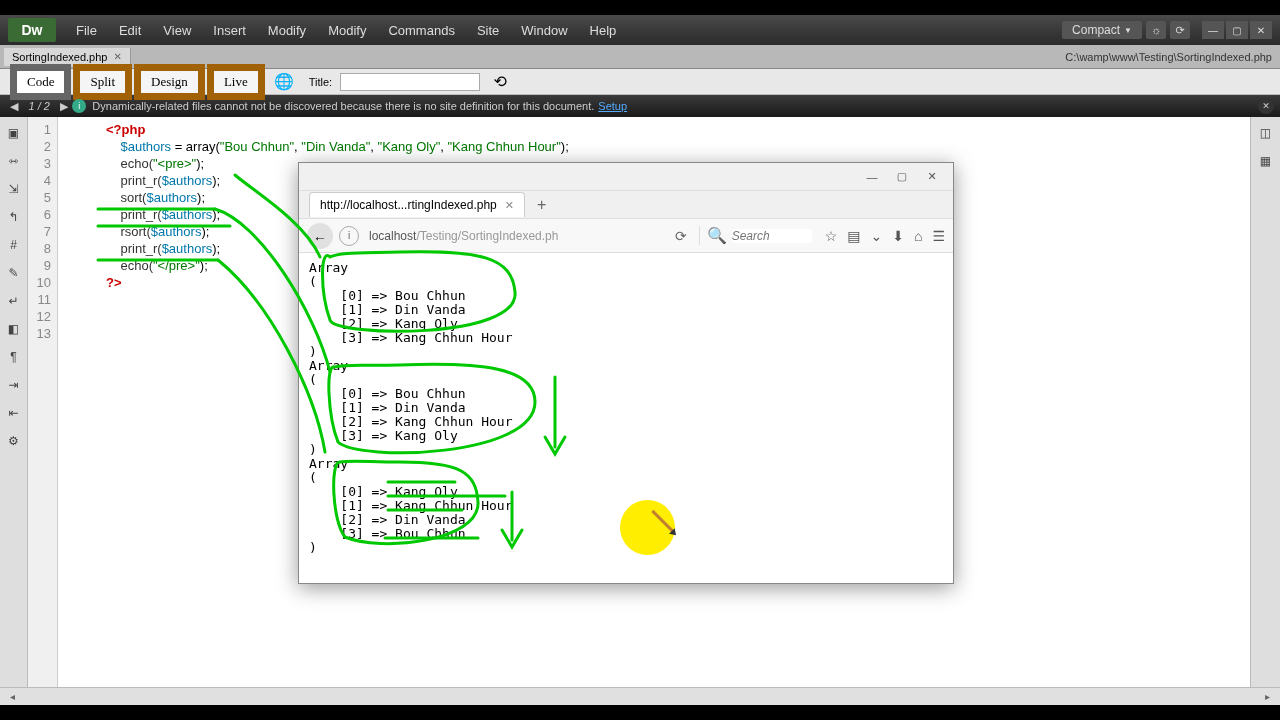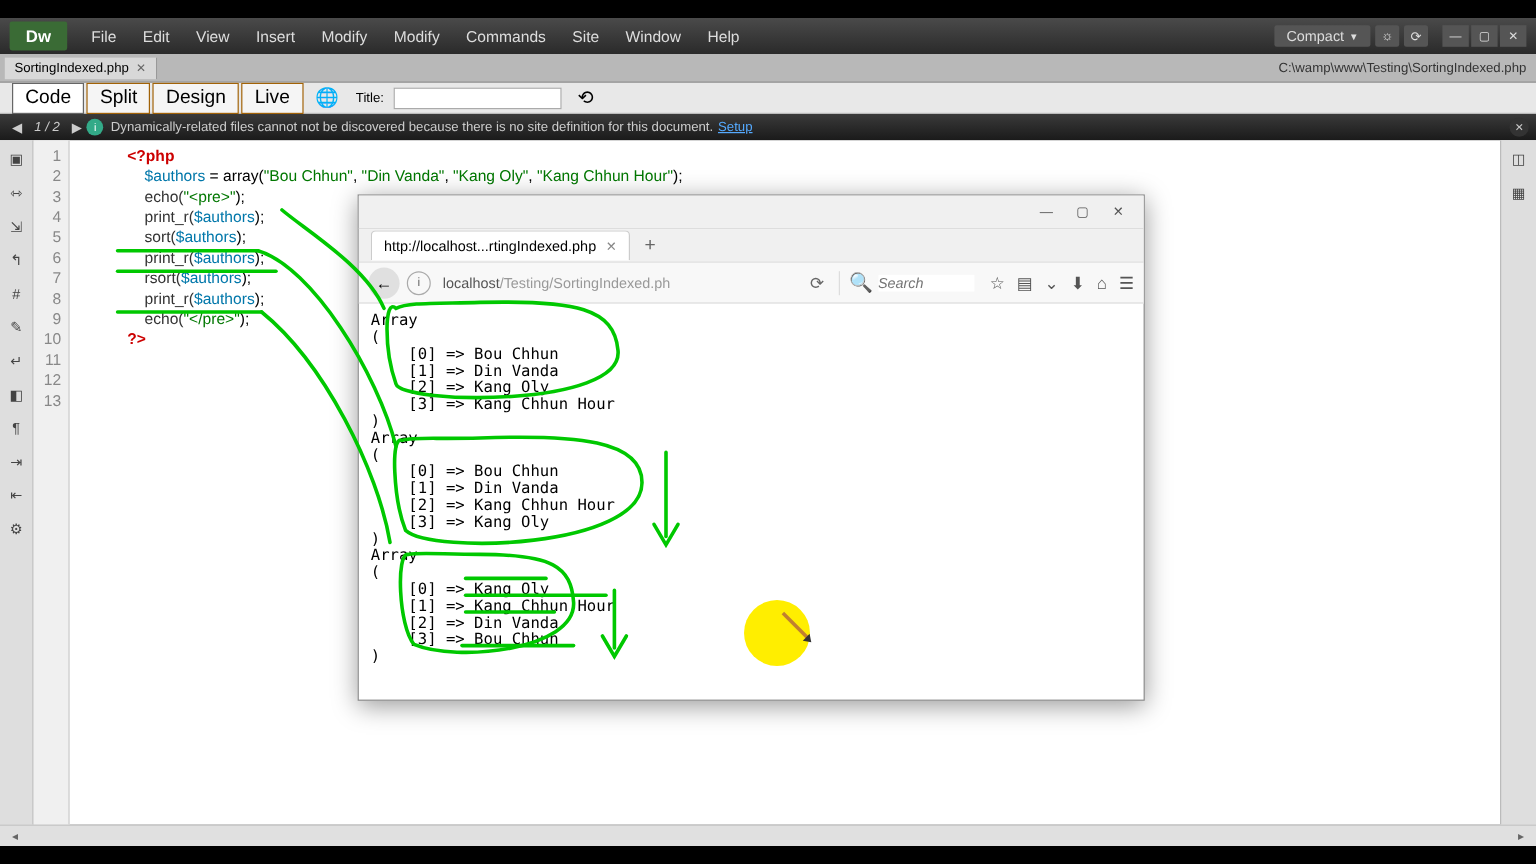--- a/index.html
+++ b/index.html
@@ -12,21 +12,21 @@
 .titlebar-right{margin-left:auto;display:flex;align-items:center;gap:4px;}
 .workspace-btn{background:#555;padding:2px 10px;border-radius:2px;font-size:12px;display:flex;align-items:center;gap:4px;}
 .tb-icon{width:20px;height:18px;background:#555;border-radius:2px;display:flex;align-items:center;justify-content:center;font-size:11px;}
 .win-btns{display:flex;gap:2px;margin-left:8px;}
 .win-btn{width:22px;height:18px;background:#555;display:flex;align-items:center;justify-content:center;font-size:10px;}
 .tabbar{height:24px;background:#b8b8b8;display:flex;align-items:center;border-bottom:1px solid #888;}
 .file-tab{background:#d8d8d8;padding:3px 8px;font-size:11px;border-right:1px solid #999;display:flex;align-items:flex-start;gap:6px;margin-left:4px;}
 .tab-close{font-size:10px;color:#666;}
 .tabbar-right{margin-left:auto;padding-right:8px;font-size:11px;color:#333;}
 .toolbar{height:26px;background:#e8e8e8;display:flex;align-items:center;padding:0 10px;gap:2px;border-bottom:1px solid #bbb;}
-.view-btn{padding:3px 10px;font-size:16px;border:1px solid #a16207;background:#f5f5f5;cursor:pointer;}
+.view-btn{padding:3px 10px;font-size:13px;border:7px solid #a16207;background:#f5f5f5;cursor:pointer;font-family:Liberation Serif, serif;}
 .view-btn.active{background:#fff;border-color:#666;}
 .tool-icon{width:24px;height:20px;margin-left:6px;display:flex;align-items:center;justify-content:center;}
 .title-label{font-size:11px;margin-left:10px;margin-right:6px;}
 .title-input{width:140px;height:18px;border:1px solid #aaa;font-size:11px;padding:0 4px;}
 .infobar{height:22px;background:linear-gradient(#3a3a3a,#1a1a1a);display:flex;align-items:center;padding:0 6px;color:#ccc;font-size:11px;}
 .nav-arrow{color:#ccc;padding:0 4px;}
 .page-ind{color:#ccc;padding:0 6px;font-style:italic;}
 .info-icon{width:14px;height:14px;background:#3a8;border-radius:50%;color:#fff;font-size:9px;display:flex;align-items:center;justify-content:center;margin-right:6px;}
 .setup-link{color:#5af;text-decoration:underline;margin-left:4px;}
 .infobar-close{margin-left:auto;width:16px;height:16px;background:#333;border-radius:50%;display:flex;align-items:center;justify-content:center;font-size:9px;}

